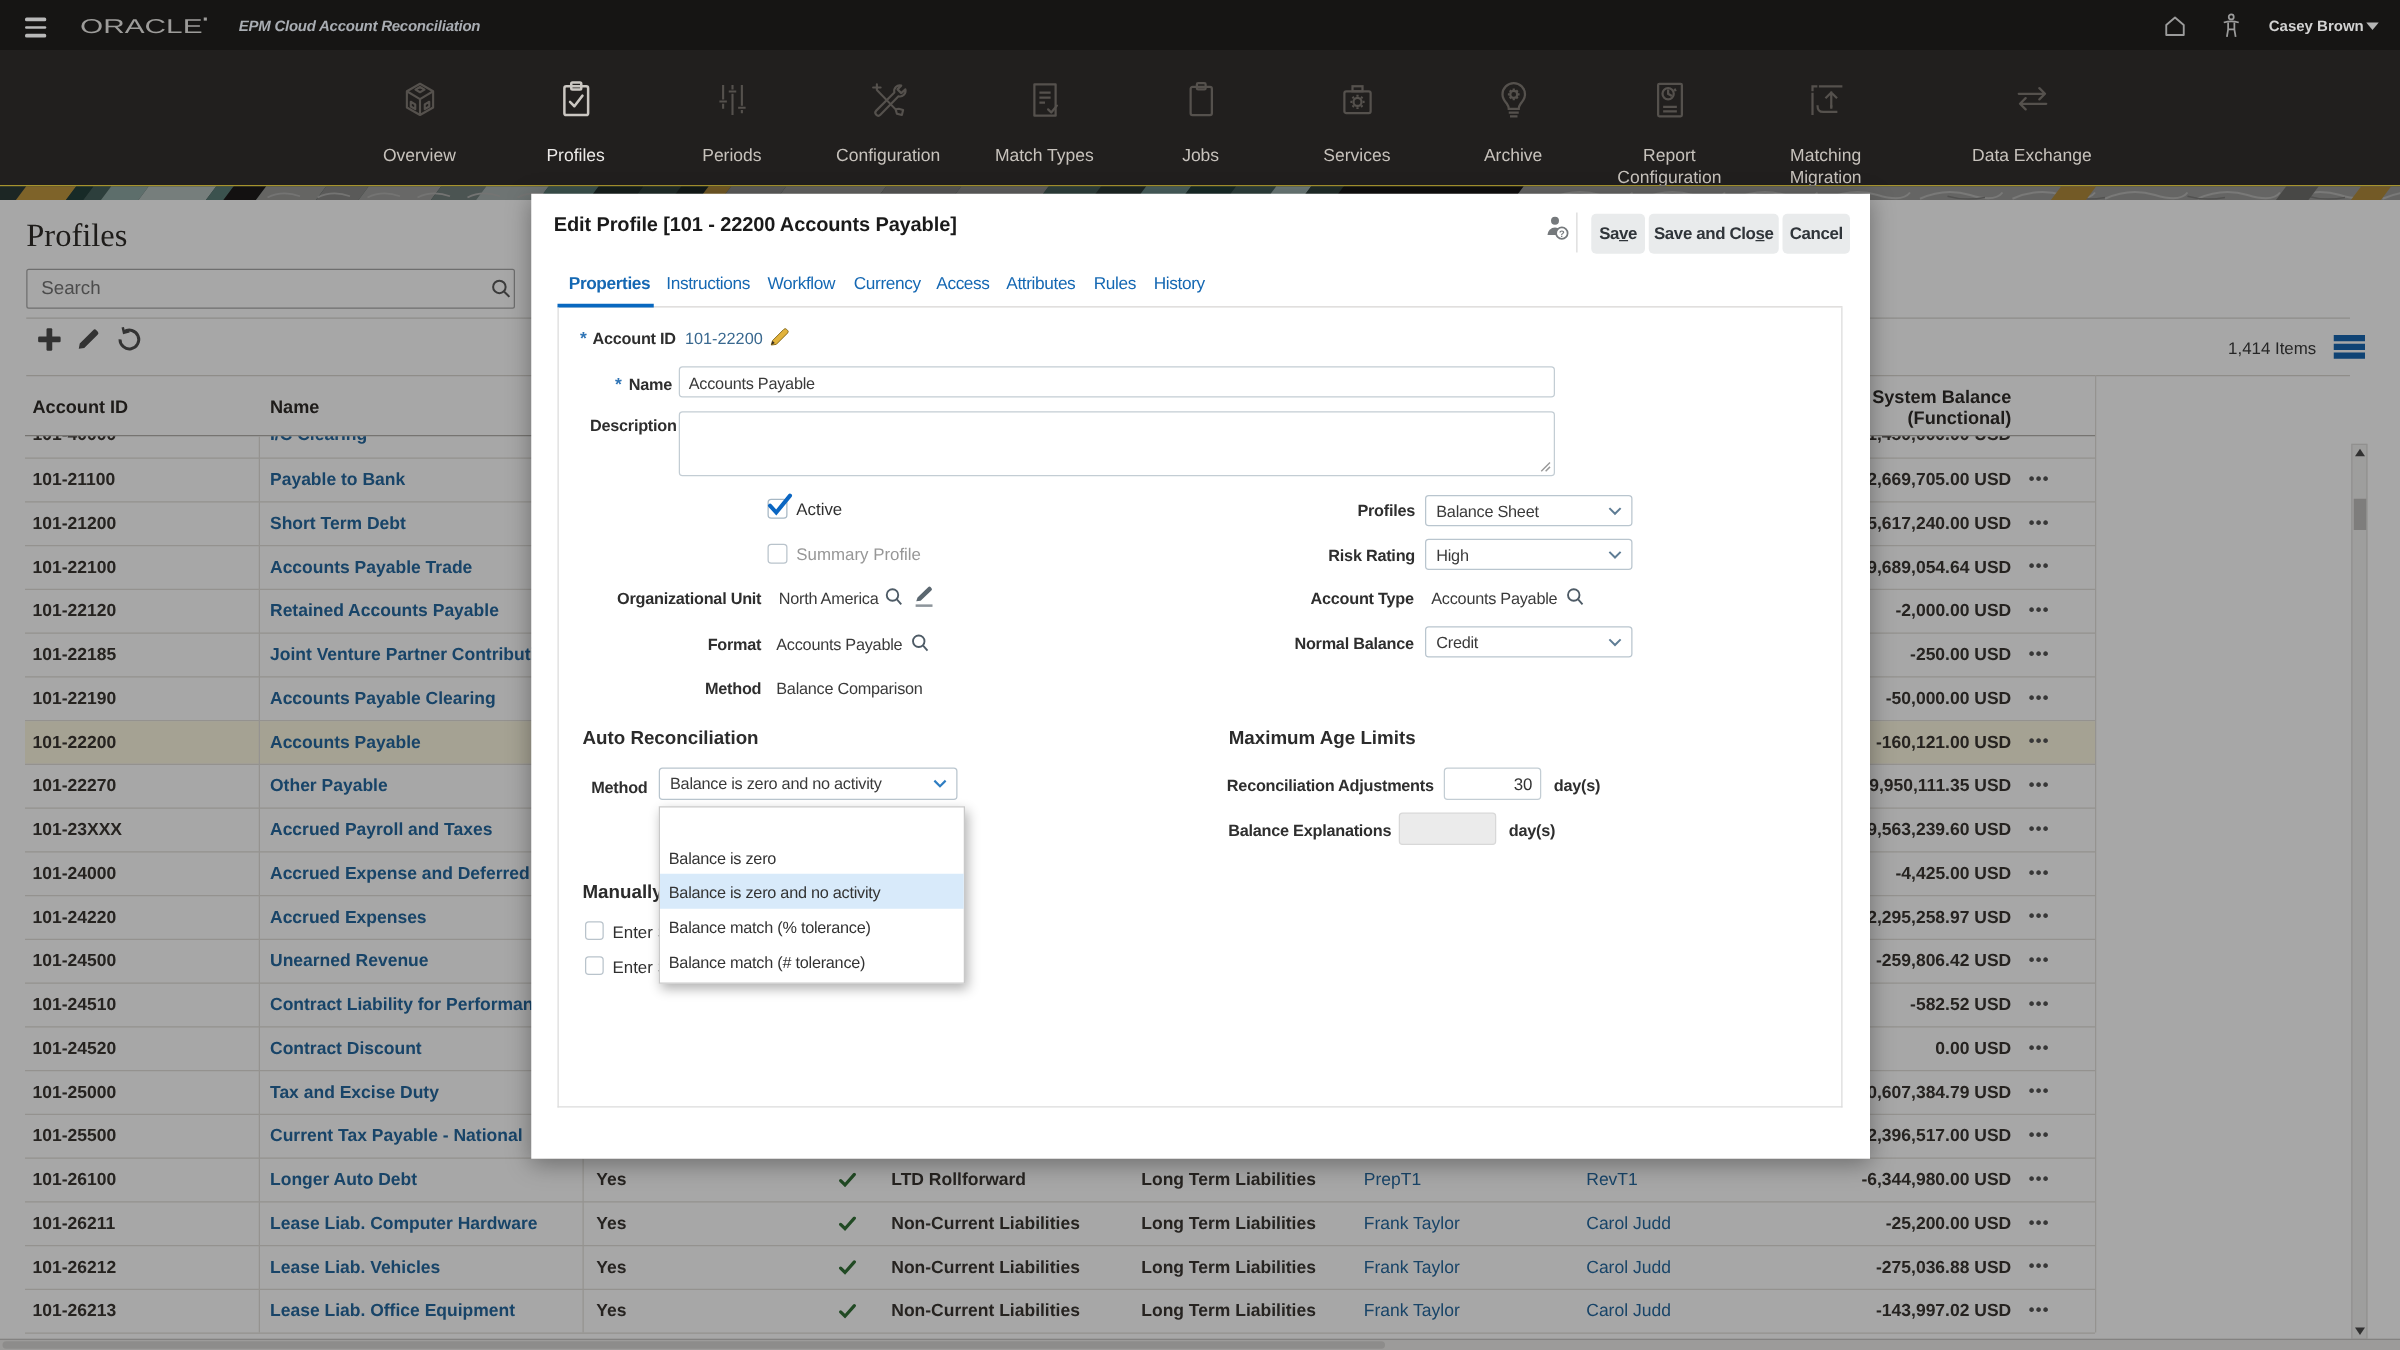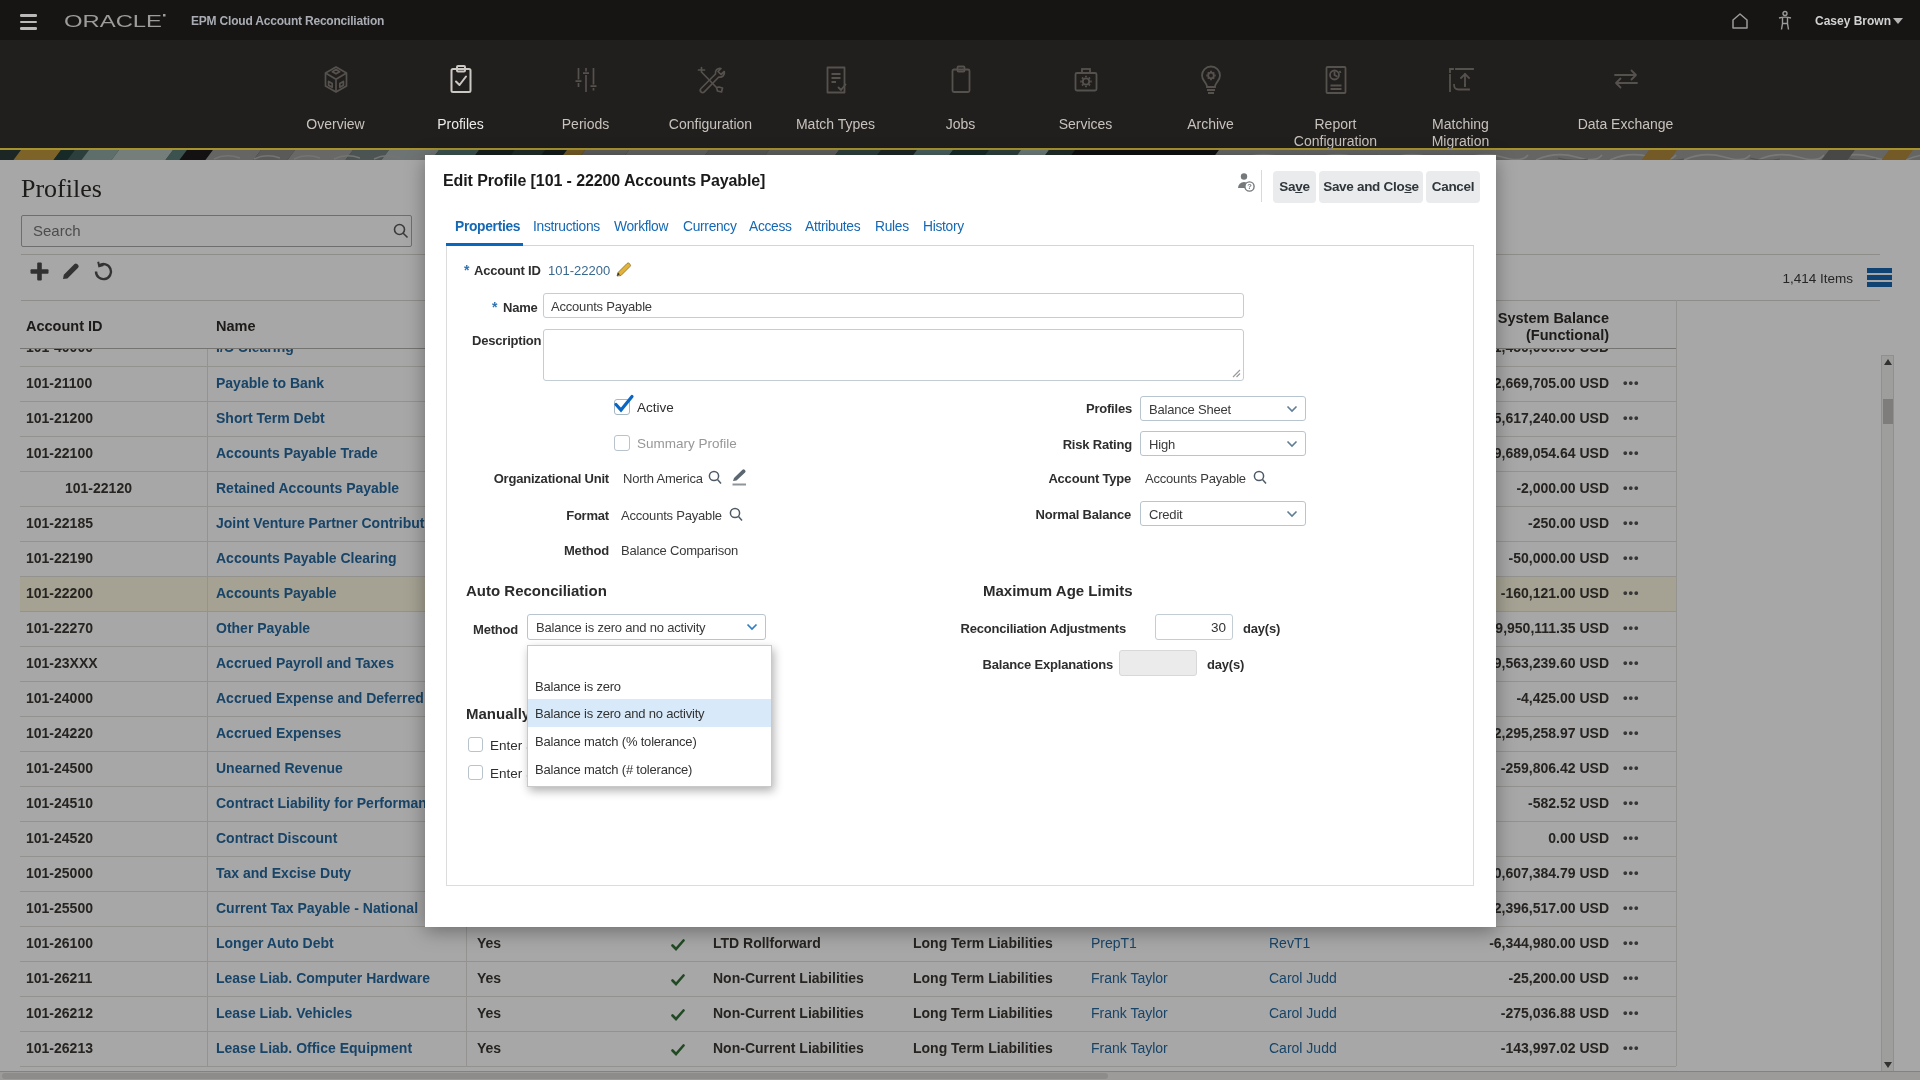--- a/index.html
+++ b/index.html
@@ -45,21 +45,21 @@
 <div id="stage">
 
 <div id="topbar">
 <div class="abs" style="left:20px;top:14px;width:17px;height:2.6px;background:#b9b9b9;border-radius:1.3px;"></div>
 <div class="abs" style="left:20px;top:20.5px;width:17px;height:2.6px;background:#b9b9b9;border-radius:1.3px;"></div>
 <div class="abs" style="left:20px;top:27px;width:17px;height:2.6px;background:#b9b9b9;border-radius:1.3px;"></div>
 <svg class="abs" style="left:64px;top:12px;" width="110" height="18" viewBox="0 0 110 18">
         <text x="0" y="14.5" font-family="Liberation Sans,sans-serif" font-size="16" font-weight="500" fill="#9d9c9a" textLength="98" lengthAdjust="spacingAndGlyphs">ORACLE</text>
         <rect x="99" y="2" width="2.5" height="2.5" fill="#9d9c9a"></rect>
       </svg>
-<div class="abs" style="left:191px;top:14px;font-size:12px;font-weight:700;letter-spacing:-0.2px;color:#a9adb3;">EPM Cloud Account Reconciliation</div>
+<div class="abs" style="left:191px;top:14px;font-size:12px;font-weight:700;letter-spacing:-0.2px;color:#a9adb3;font-style:italic;">EPM Cloud Account Reconciliation</div>
 <svg class="abs" style="left:1730px;top:11px;" width="20" height="20" viewBox="0 0 20 20" fill="none" stroke="#9b9b9b" stroke-width="1.5">
         <path d="M3 9 L10 3 L17 9 L17 17 L3 17 Z" stroke-linejoin="round"></path>
       </svg>
 <svg class="abs" style="left:1775px;top:10px;" width="20" height="22" viewBox="0 0 20 22" fill="none" stroke="#9b9b9b" stroke-width="1.4">
         <circle cx="10" cy="3.5" r="2"></circle>
         <path d="M4 8 Q10 6.2 16 8"></path>
         <path d="M7.5 8 L7.5 13.5 L6.5 19.5 M12.5 8 L12.5 13.5 L13.5 19.5 M7.5 13.5 L12.5 13.5"></path>
       </svg>
 <div class="abs" style="left:1815px;top:14px;font-size:12px;font-weight:700;color:#d2d2d2;">Casey Brown</div>
 <div class="abs" style="left:1893px;top:18px;width:0;height:0;border-left:5px solid transparent;border-right:5px solid transparent;border-top:6px solid #b5b5b5;"></div>
@@ -262,21 +262,21 @@
 <div class="cid" style="top:410px;">101-21200</div>
 <div class="cname" style="top:410px;">Short Term Debt</div>
 <div class="cbal" style="top:410px;">5,617,240.00 USD</div>
 <div class="cdots" style="top:410px;">•••</div>
 <div class="row-border" style="top:436px;"></div>
 <div class="cid" style="top:445px;">101-22100</div>
 <div class="cname" style="top:445px;">Accounts Payable Trade</div>
 <div class="cbal" style="top:445px;">9,689,054.64 USD</div>
 <div class="cdots" style="top:445px;">•••</div>
 <div class="row-border" style="top:471px;"></div>
-<div class="cid" style="top:480px;margin-left:39px;">101-22120</div>
+<div class="cid" style="top:480px;">101-22120</div>
 <div class="cname" style="top:480px;">Retained Accounts Payable</div>
 <div class="cbal" style="top:480px;">-2,000.00 USD</div>
 <div class="cdots" style="top:480px;">•••</div>
 <div class="row-border" style="top:506px;"></div>
 <div class="cid" style="top:515px;">101-22185</div>
 <div class="cname" style="top:515px;">Joint Venture Partner Contributions</div>
 <div class="cbal" style="top:515px;">-250.00 USD</div>
 <div class="cdots" style="top:515px;">•••</div>
 <div class="row-border" style="top:541px;"></div>
 <div class="cid" style="top:550px;">101-22190</div>
@@ -490,21 +490,21 @@
 <div class="abs mval" style="left:196px;top:388px;">Balance Comparison</div>
 <div class="abs" style="left:41px;top:427px;font-size:15px;font-weight:700;color:#2b2b2b;">Auto Reconciliation</div>
 <div class="abs" style="left:558px;top:427px;font-size:15px;font-weight:700;color:#2b2b2b;">Maximum Age Limits</div>
 <div class="abs mlabel" style="left:48px;top:467px;">Method</div>
 <div class="selbox" style="left:102px;top:459px;width:239px;height:26px;">
         <div class="seltxt">Balance is zero and no activity</div>
         <svg class="chev" width="12" height="8" viewBox="0 0 12 8" fill="none">
           <path d="M1.5 1.5 L6 6 L10.5 1.5" stroke="#2f7ec2" stroke-width="1.7"></path>
         </svg>
       </div>
-<div class="abs mlabel" style="right:370px;top:466px;margin-left:29px;">Reconciliation Adjustments</div>
+<div class="abs mlabel" style="right:349px;top:466px;margin-left:29px;">Reconciliation Adjustments</div>
 <div class="abs" style="left:730px;top:459px;width:78px;height:26px;border:1px solid #c3cdd4;border-radius:3px;"></div>
 <div class="abs" style="left:730px;top:465px;width:71px;text-align:right;font-size:13.5px;color:#333;">30</div>
 <div class="abs mlabel" style="left:818px;top:466px;">day(s)</div>
 <div class="abs mlabel" style="right:383px;top:502px;">Balance Explanations</div>
 <div class="abs" style="left:694px;top:495px;width:78px;height:26px;border:1px solid #d8d8d8;border-radius:3px;background:#ebebeb;"></div>
 <div class="abs mlabel" style="left:782px;top:502px;">day(s)</div>
 <div class="abs" style="left:41px;top:550px;font-size:15px;font-weight:700;color:#2b2b2b;">Manually Confirmed</div>
 <div class="abs" style="left:43px;top:582px;width:15px;height:15px;border:1.5px solid #b9c3cb;border-radius:3px;background:#fff;"></div>
 <div class="abs" style="left:65px;top:583px;font-size:13.5px;color:#2f2f2f;">Enter Summary</div>
 <div class="abs" style="left:43px;top:610px;width:15px;height:15px;border:1.5px solid #b9c3cb;border-radius:3px;background:#fff;"></div>

